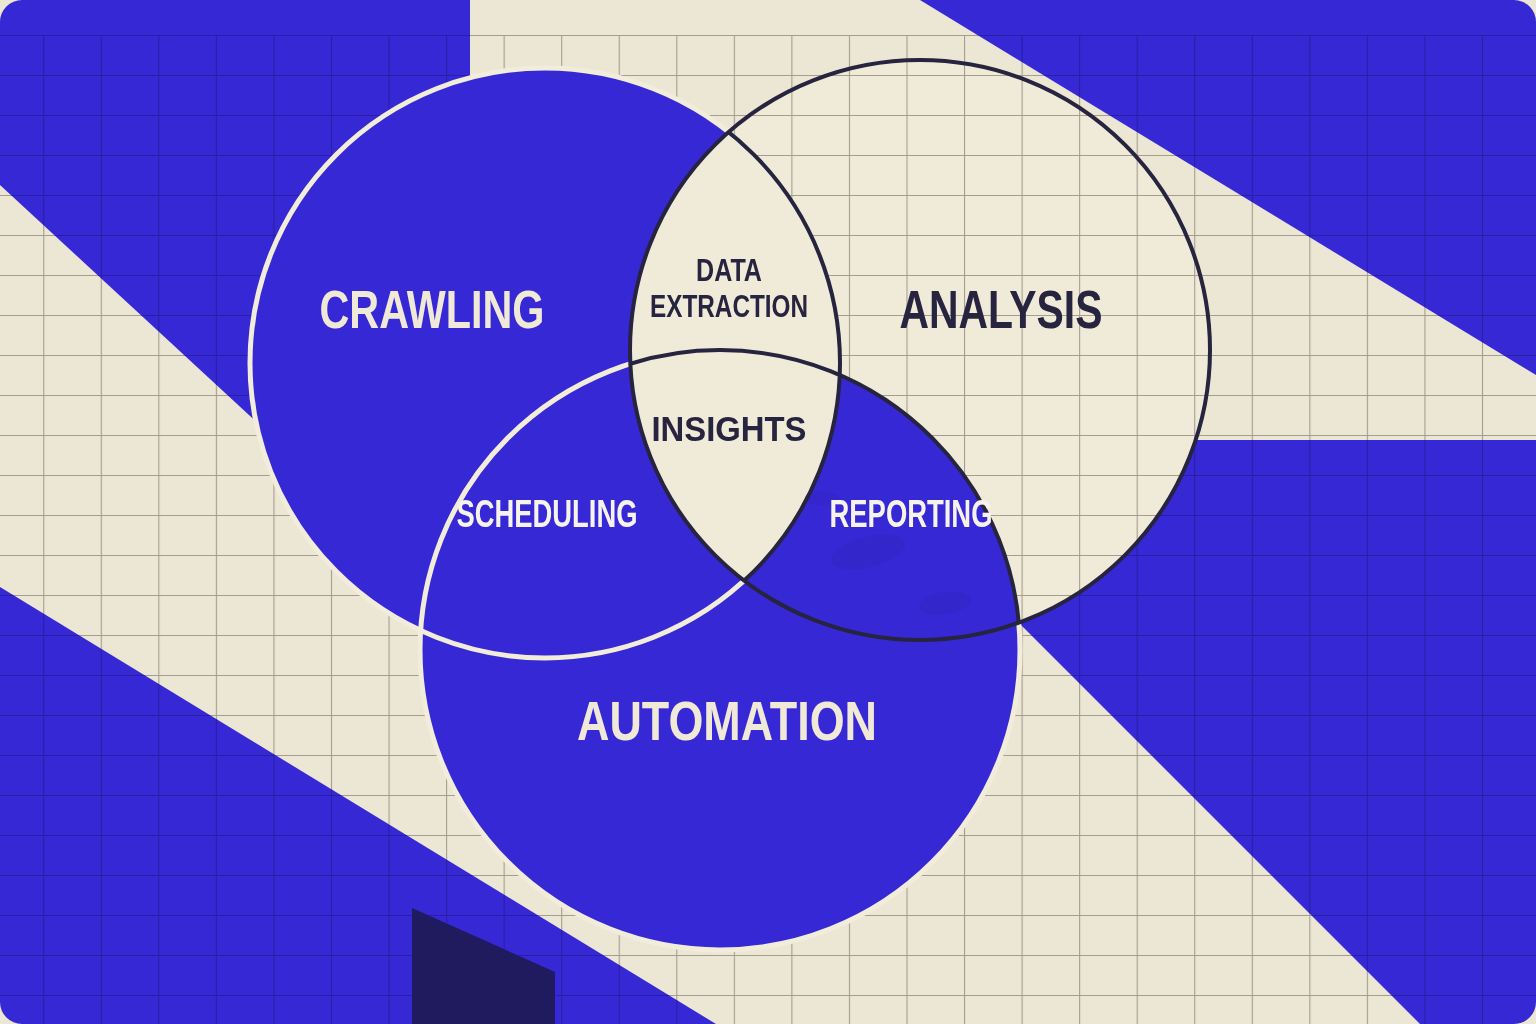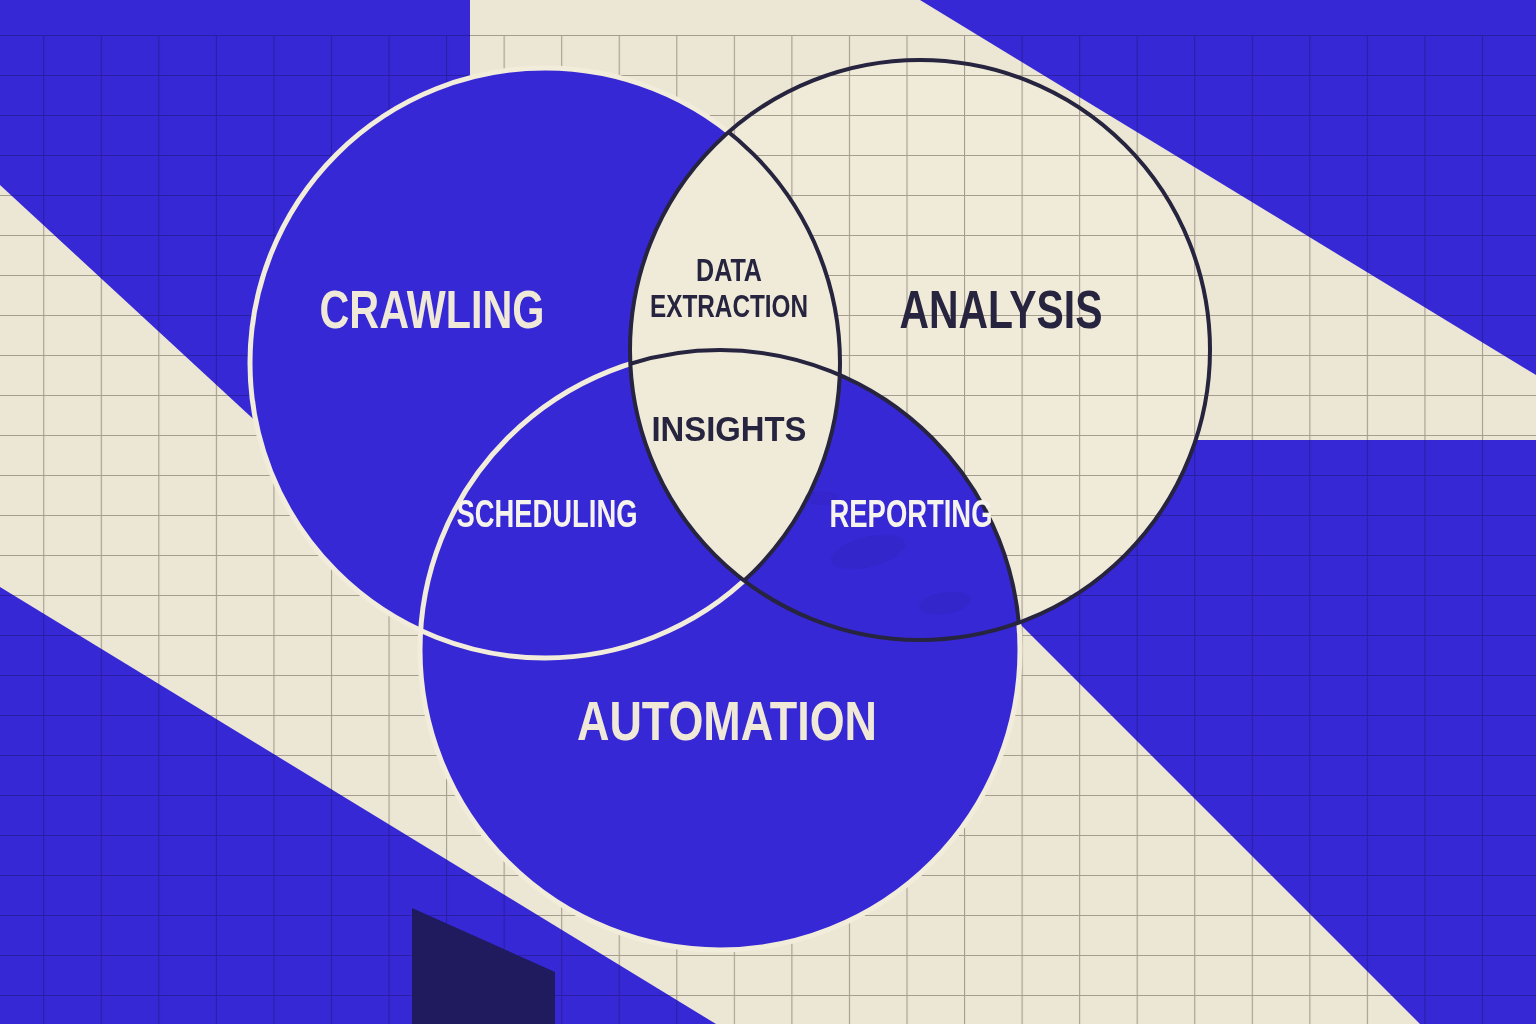--- a/index.html
+++ b/index.html
@@ -6,20 +6,21 @@
     margin: 0;
     padding: 0;
     background: #ece6d4;
     font-family: "Liberation Sans", sans-serif;
   }
   .stage {
     position: relative;
     width: 1536px;
     height: 1024px;
     overflow: hidden;
+    border-radius: 22px;
   }
   svg { display: block; }
   text {
     font-family: "Liberation Sans", "DejaVu Sans", sans-serif;
     font-weight: 700;
   }
 </style>
 </head>
 <body>
 

